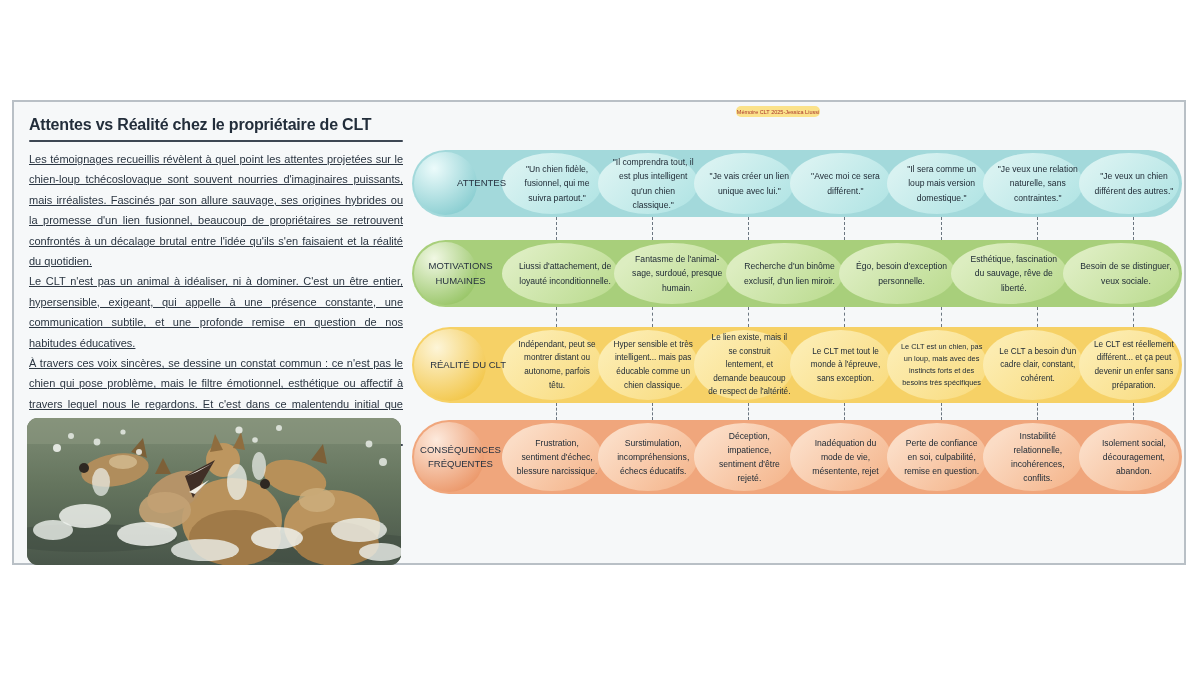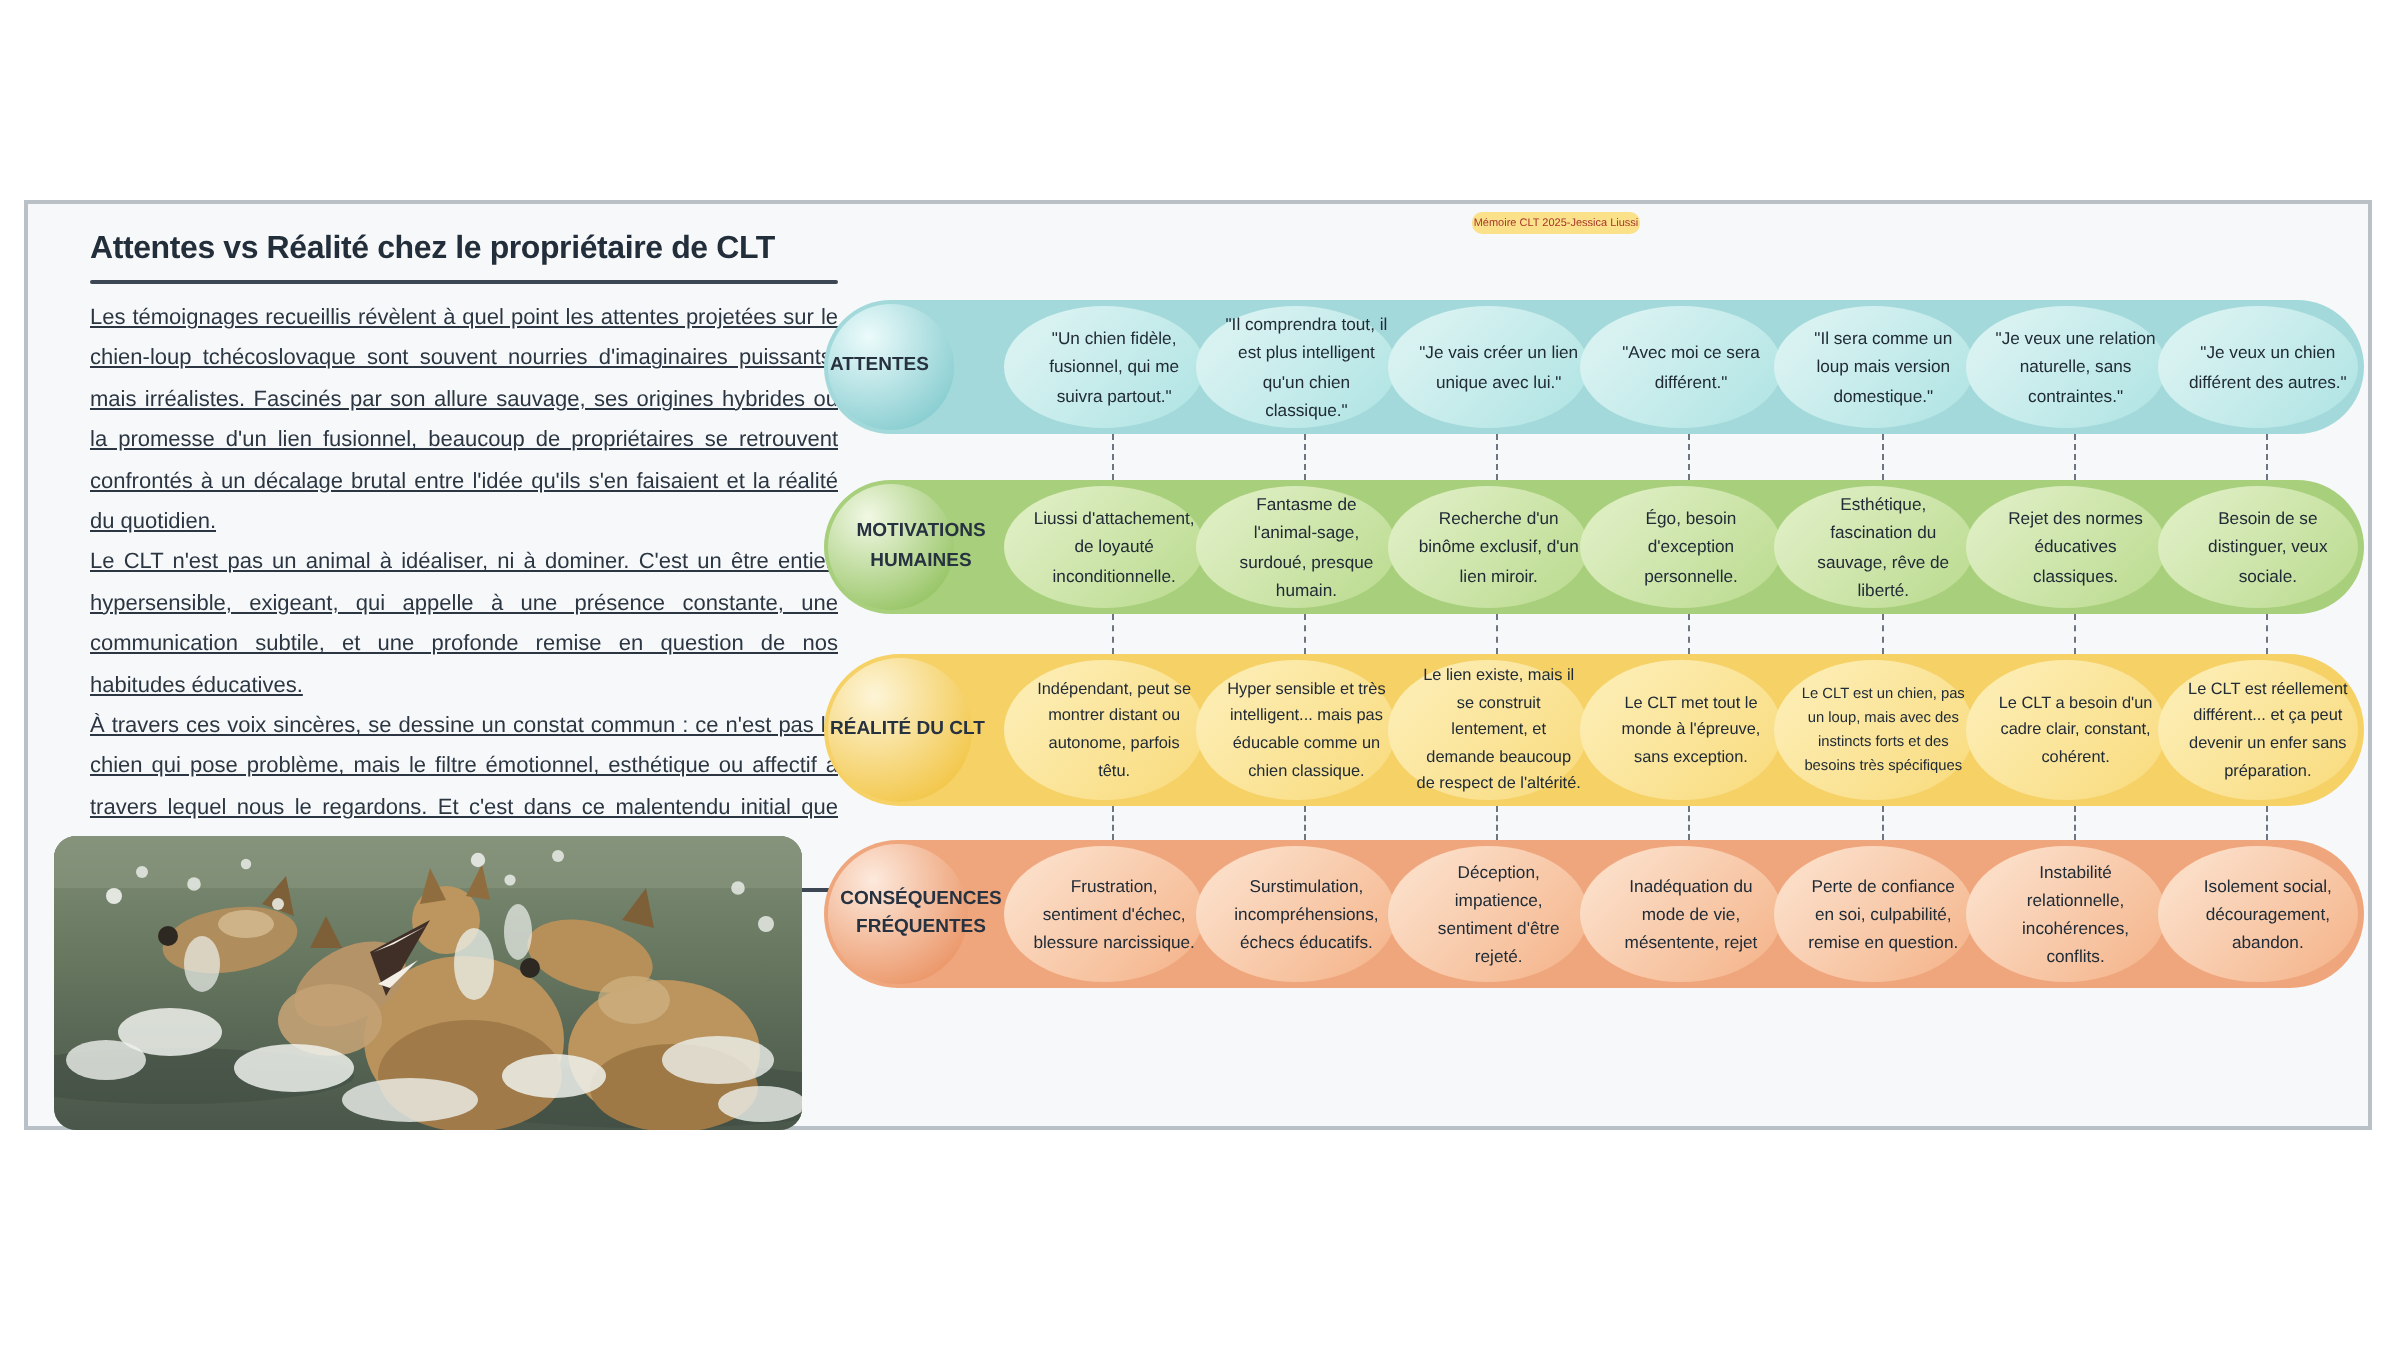--- a/index.html
+++ b/index.html
@@ -10,21 +10,21 @@
   .panel{
     position:absolute;left:12px;top:100px;width:1174px;height:465px;
     background:#f6f8f9;border:2px solid #b9c0c6;box-sizing:border-box;
   }
   .badge{
     position:absolute;left:736px;top:106px;width:84px;height:11px;
     background:#fbe28a;border-radius:5px;display:flex;align-items:center;justify-content:center;
     font-size:5.5px;color:#a8362c;z-index:5;white-space:nowrap;
   }
   
-  .leftcol{position:absolute;left:31px;top:10px;width:374px;}
+  .leftcol{position:absolute;left:15px;top:10px;width:374px;}
   .title{
     font-size:16px;font-weight:bold;letter-spacing:-0.2px;white-space:nowrap;
     color:#232e3b;padding:4px 0 6px 0;
   }
   .title-rule{height:0;border-top:2px solid #3d4753;border-radius:2px;margin-bottom:7px;}
   .paras{font-size:11px;line-height:20.4px;text-align:justify;color:#2b3642;text-decoration:underline;}
   .paras p{margin:0;}
   .divider{height:0;border-top:2px solid #3d4753;border-radius:2px;margin-top:9px;}
   .photo{
     position:absolute;left:13px;top:316px;width:374px;height:147px;border-radius:11px;
@@ -34,22 +34,22 @@
   
   .prow{
     position:absolute;left:398px;width:770px;display:flex;border-radius:60px;
     background:var(--base);
   }
   .row0{--base:#a3d9db;--cellA:#d8f2f1;--cellB:#b4e5e5;--labA:#ecfbfb;--labB:#8ccfd2;top:48px;height:67px;}
   .row1{--base:#a8cf7b;--cellA:#dcedc0;--cellB:#bedd94;--labA:#f1f8e4;--labB:#9bc76b;top:138px;height:67px;}
   .row2{--base:#f6d166;--cellA:#fcecb0;--cellB:#f9dd83;--labA:#fdf5d8;--labB:#f3c84e;top:225px;height:76px;}
   .row3{--base:#f0a67c;--cellA:#fbdcc5;--cellB:#f5b890;--labA:#fdeadd;--labB:#ec9a6d;top:318px;height:74px;}
   .row-label{
-    flex:0 0 97px;position:relative;display:flex;align-items:center;justify-content:flex-start;
-    text-align:center;font-weight:bold;font-size:9.5px;line-height:1.5;color:#273240;padding:12px 3px;box-sizing:border-box;
+    flex:0 0 97px;position:relative;display:flex;align-items:center;justify-content:flex-end;
+    text-align:center;font-weight:normal;font-size:9.5px;line-height:1.5;color:#273240;padding:12px 3px;box-sizing:border-box;
   }
   .row-label::before{
     content:"";position:absolute;top:2px;bottom:2px;left:2px;aspect-ratio:1/1;border-radius:50%;
     background:radial-gradient(circle at 32% 26%,var(--labA) 0%,var(--labB) 78%);
   }
   .row-label span{position:relative;z-index:1;}
   .pcell{
     flex:1 1 0;position:relative;display:flex;align-items:center;justify-content:center;
     text-align:center;font-size:8.6px;line-height:1.65;color:#202b36;padding:0 7px;box-sizing:border-box;
   }
@@ -199,23 +199,20 @@
     <div class="pcell">
         <span>Recherche d'un binôme exclusif, d'un lien miroir.</span>
       </div>
     <div class="pcell">
         <span>Égo, besoin d'exception personnelle.</span>
       </div>
     <div class="pcell">
         <span>Esthétique, fascination du sauvage, rêve de liberté.</span>
       </div>
     <div class="pcell">
-        <span>Rejet des normes éducatives classiques.</span>
-      </div>
-    <div class="pcell">
         <span>Besoin de se distinguer, veux sociale.</span>
       </div>
   </div>
 
   <div class="gap gap1">
     <i></i>
       <i></i>
       <i></i>
       <i></i>
       <i></i>

